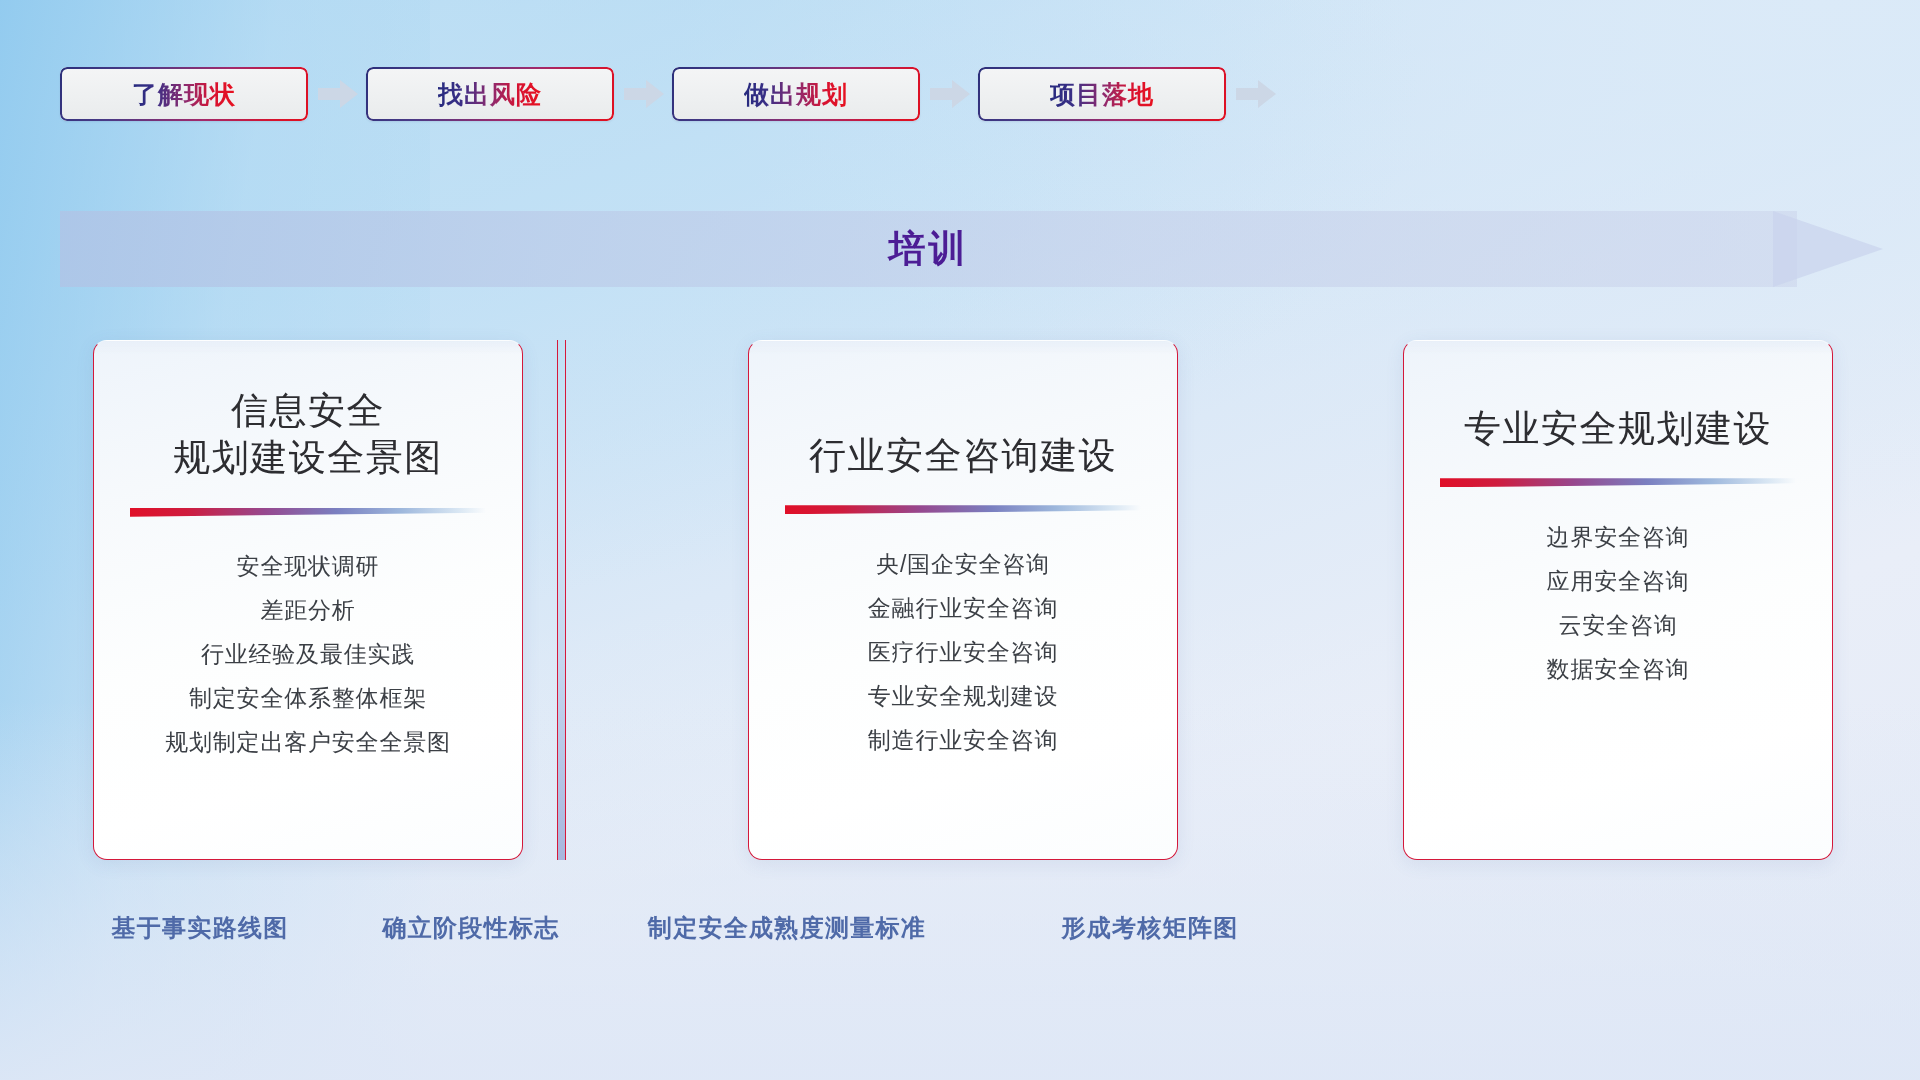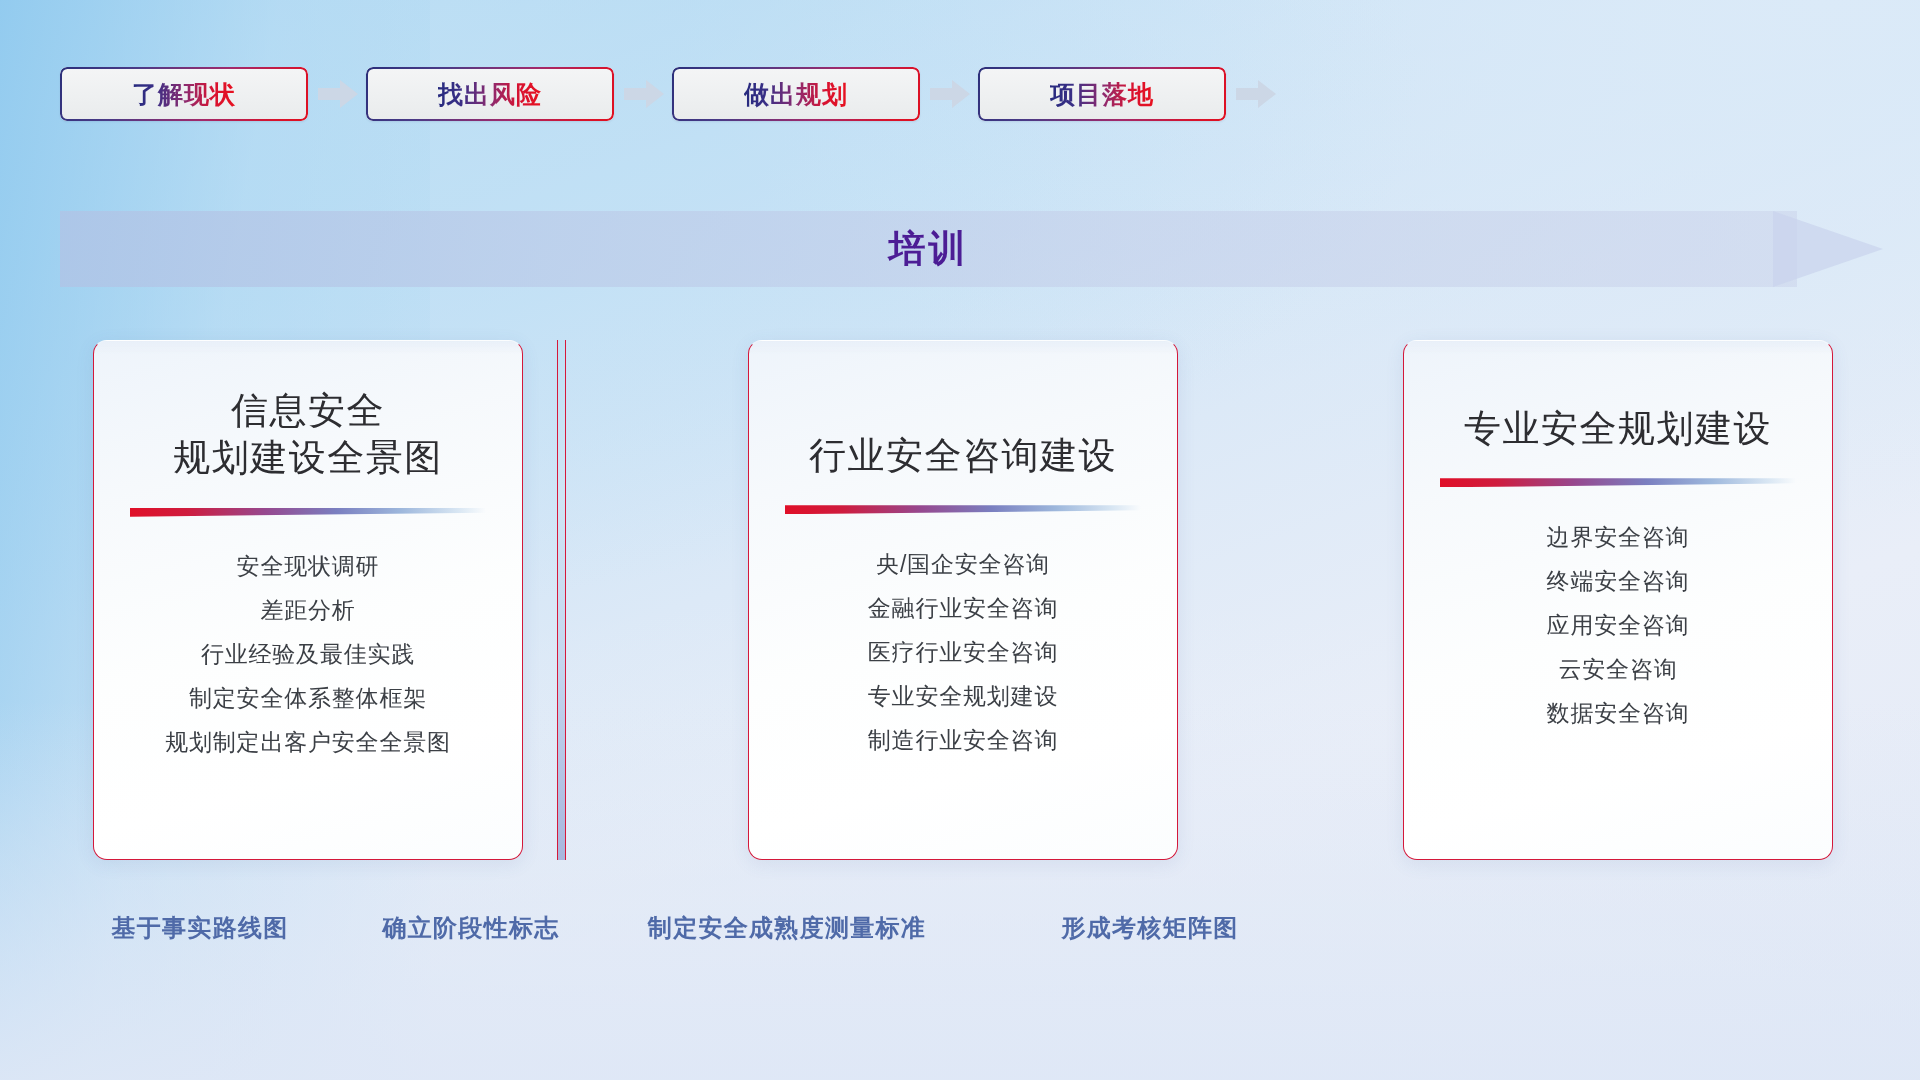--- a/index.html
+++ b/index.html
@@ -220,21 +220,20 @@
       </ul>
     </div>
   </div>
 
   <div class="card">
     <div class="card-inner" style="padding-top:64px;">
       <div class="card-title">专业安全规划建设</div>
       <div class="card-rule"></div>
       <ul class="card-list">
         <li>边界安全咨询</li>
-        <li>终端安全咨询</li>
         <li>应用安全咨询</li>
         <li>云安全咨询</li>
         <li>数据安全咨询</li>
       </ul>
     </div>
   </div>
 </div>
 
 <div class="footnotes">
   <div class="footnote" style="left:200px;">基于事实路线图</div>

